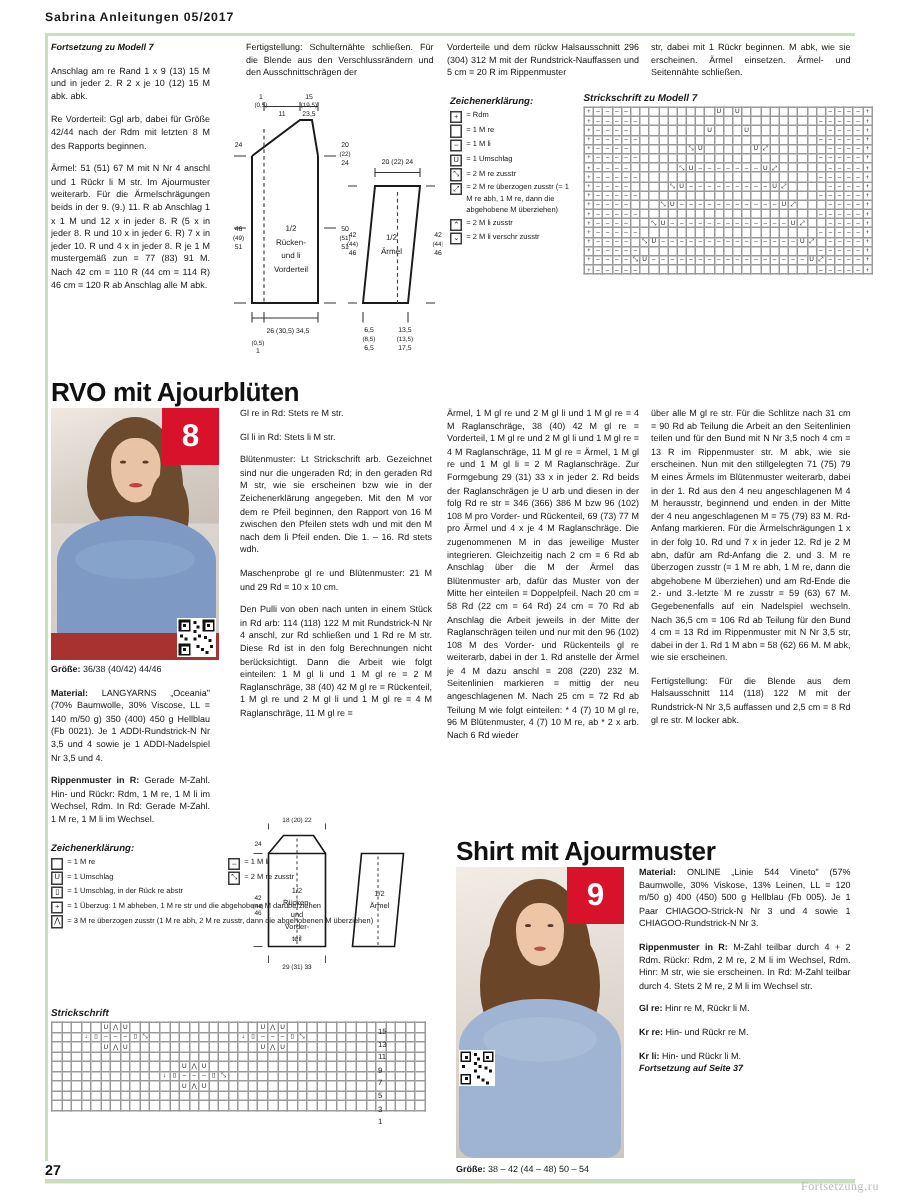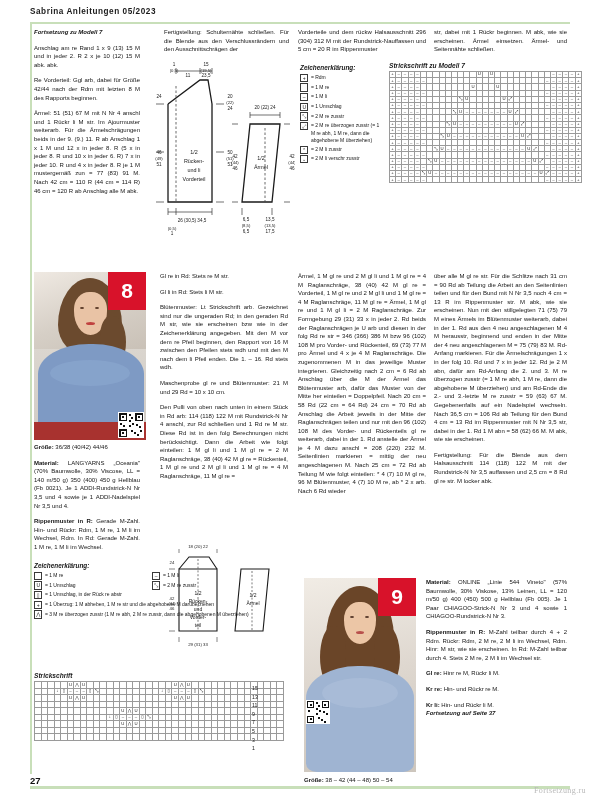--- a/index.html
+++ b/index.html
@@ -91,21 +91,21 @@
   .wm{
     position:absolute;right:14px;top:786px;font-size:8px;color:#b9b9b9;
     font-family:"Liberation Serif",serif;letter-spacing:.4px;
   }
 </style>
 </head>
 <body>
 
 <div class="page">
 
-  <div class="runhead">Sabrina Anleitungen 05/2023</div>
+  <div class="runhead">Sabrina Anleitungen 05/2017</div>
 
   <div class="greenframe"></div>
 
   <div class="col" style="left:34px;top:28px;width:106px;">
     <p class="it">Fortsetzung zu Modell 7</p>
     <p>Anschlag am re Rand 1 x 9 (13) 15 M und in jeder 2. R 2 x je 10 (12) 15 M abk. abk.</p>
     <p>Re Vorderteil: Ggl arb, dabei für Größe 42/44 nach der Rdm mit letzten 8 M des Rapports beginnen.</p>
     <p>Ärmel: 51 (51) 67 M mit N Nr 4 anschl und 1 Rückr li M str. Im Ajourmuster weiterarb. Für die Ärmelschrägungen beids in der 9. (9.) 11. R ab Anschlag 1 x 1 M und 12 x in jeder 8. R (5 x in jeder 8. R und 10 x in jeder 6. R) 7 x in jeder 10. R und 4 x in jeder 8. R je 1 M mustergemäß zun = 77 (83) 91 M. Nach 42 cm = 110 R (44 cm = 114 R) 46 cm = 120 R ab Anschlag alle M abk.</p>
   </div>
 
@@ -843,20 +843,21 @@
               <td style="width: 5.2px; height: 5.2px;">–</td>
               <td style="width: 5.2px; height: 5.2px;">–</td>
               <td style="width: 5.2px; height: 5.2px;">–</td>
               <td style="width: 5.2px; height: 5.2px;">+</td>
             </tr>
           </tbody>
         </table>
       </div>
   </div>
 
+  <div class="sect-title" style="left:34px;top:251px;">RVO mit Ajourblüten</div>
 
   <div class="photo" style="left:34px;top:272px;width:112px;height:168px;">
     <div class="sky"></div>
     <div class="blur"></div>
     <div class="hair" style="left:24px;top:6px;width:64px;height:78px;background:#6b4a2e;"></div>
     <div class="face" style="left:40px;top:20px;width:33px;height:43px;background:#e9c3a5;"></div>
     <div style="position:absolute;left:46px;top:35px;width:4px;height:2px;background:#5a3a26;border-radius:50%;"></div>
     <div style="position:absolute;left:61px;top:35px;width:4px;height:2px;background:#5a3a26;border-radius:50%;"></div>
     <div style="position:absolute;left:52px;top:50px;width:9px;height:3px;background:#c0413f;border-radius:50%;"></div>
     <div class="hair" style="left:66px;top:44px;width:26px;height:52px;background:#6b4a2e;border-radius:40% 50% 50% 50%;"></div>
@@ -1367,20 +1368,21 @@
       <span style="top: 0px; left: 0px;">15</span>
       <span style="top: 8.6px; left: 0px;">13</span>
       <span style="top: 17.2px; left: 0px;">11</span>
       <span style="top: 25.8px; left: 0px;">9</span>
       <span style="top: 34.4px; left: 0px;">7</span>
       <span style="top: 43px; left: 0px;">5</span>
       <span style="top: 51.6px; left: 0px;">3</span>
       <span style="top: 60.2px; left: 0px;">1</span>
     </div>
 
+  <div class="sect-title" style="left:304px;top:557px;">Shirt mit Ajourmuster</div>
 
   <div class="photo" style="left:304px;top:578px;width:112px;height:194px;">
     <div class="sky" style="background:linear-gradient(170deg,#f1ece5,#ded7cf 50%,#cdc6bd);"></div>
     <div class="hair" style="left:22px;top:8px;width:68px;height:86px;background:#6a4528;"></div>
     <div class="face" style="left:40px;top:24px;width:32px;height:42px;background:#ecc6a6;"></div>
     <div style="position:absolute;left:46px;top:38px;width:4px;height:2px;background:#57392a;border-radius:50%;"></div>
     <div style="position:absolute;left:61px;top:38px;width:4px;height:2px;background:#57392a;border-radius:50%;"></div>
     <div style="position:absolute;left:52px;top:53px;width:8px;height:3px;background:#b8504c;border-radius:50%;"></div>
     <div class="hair" style="left:16px;top:48px;width:26px;height:62px;background:#6a4528;border-radius:50% 40% 50% 50%;"></div>
     <div class="hair" style="left:70px;top:48px;width:26px;height:62px;background:#6a4528;border-radius:40% 50% 50% 50%;"></div>

